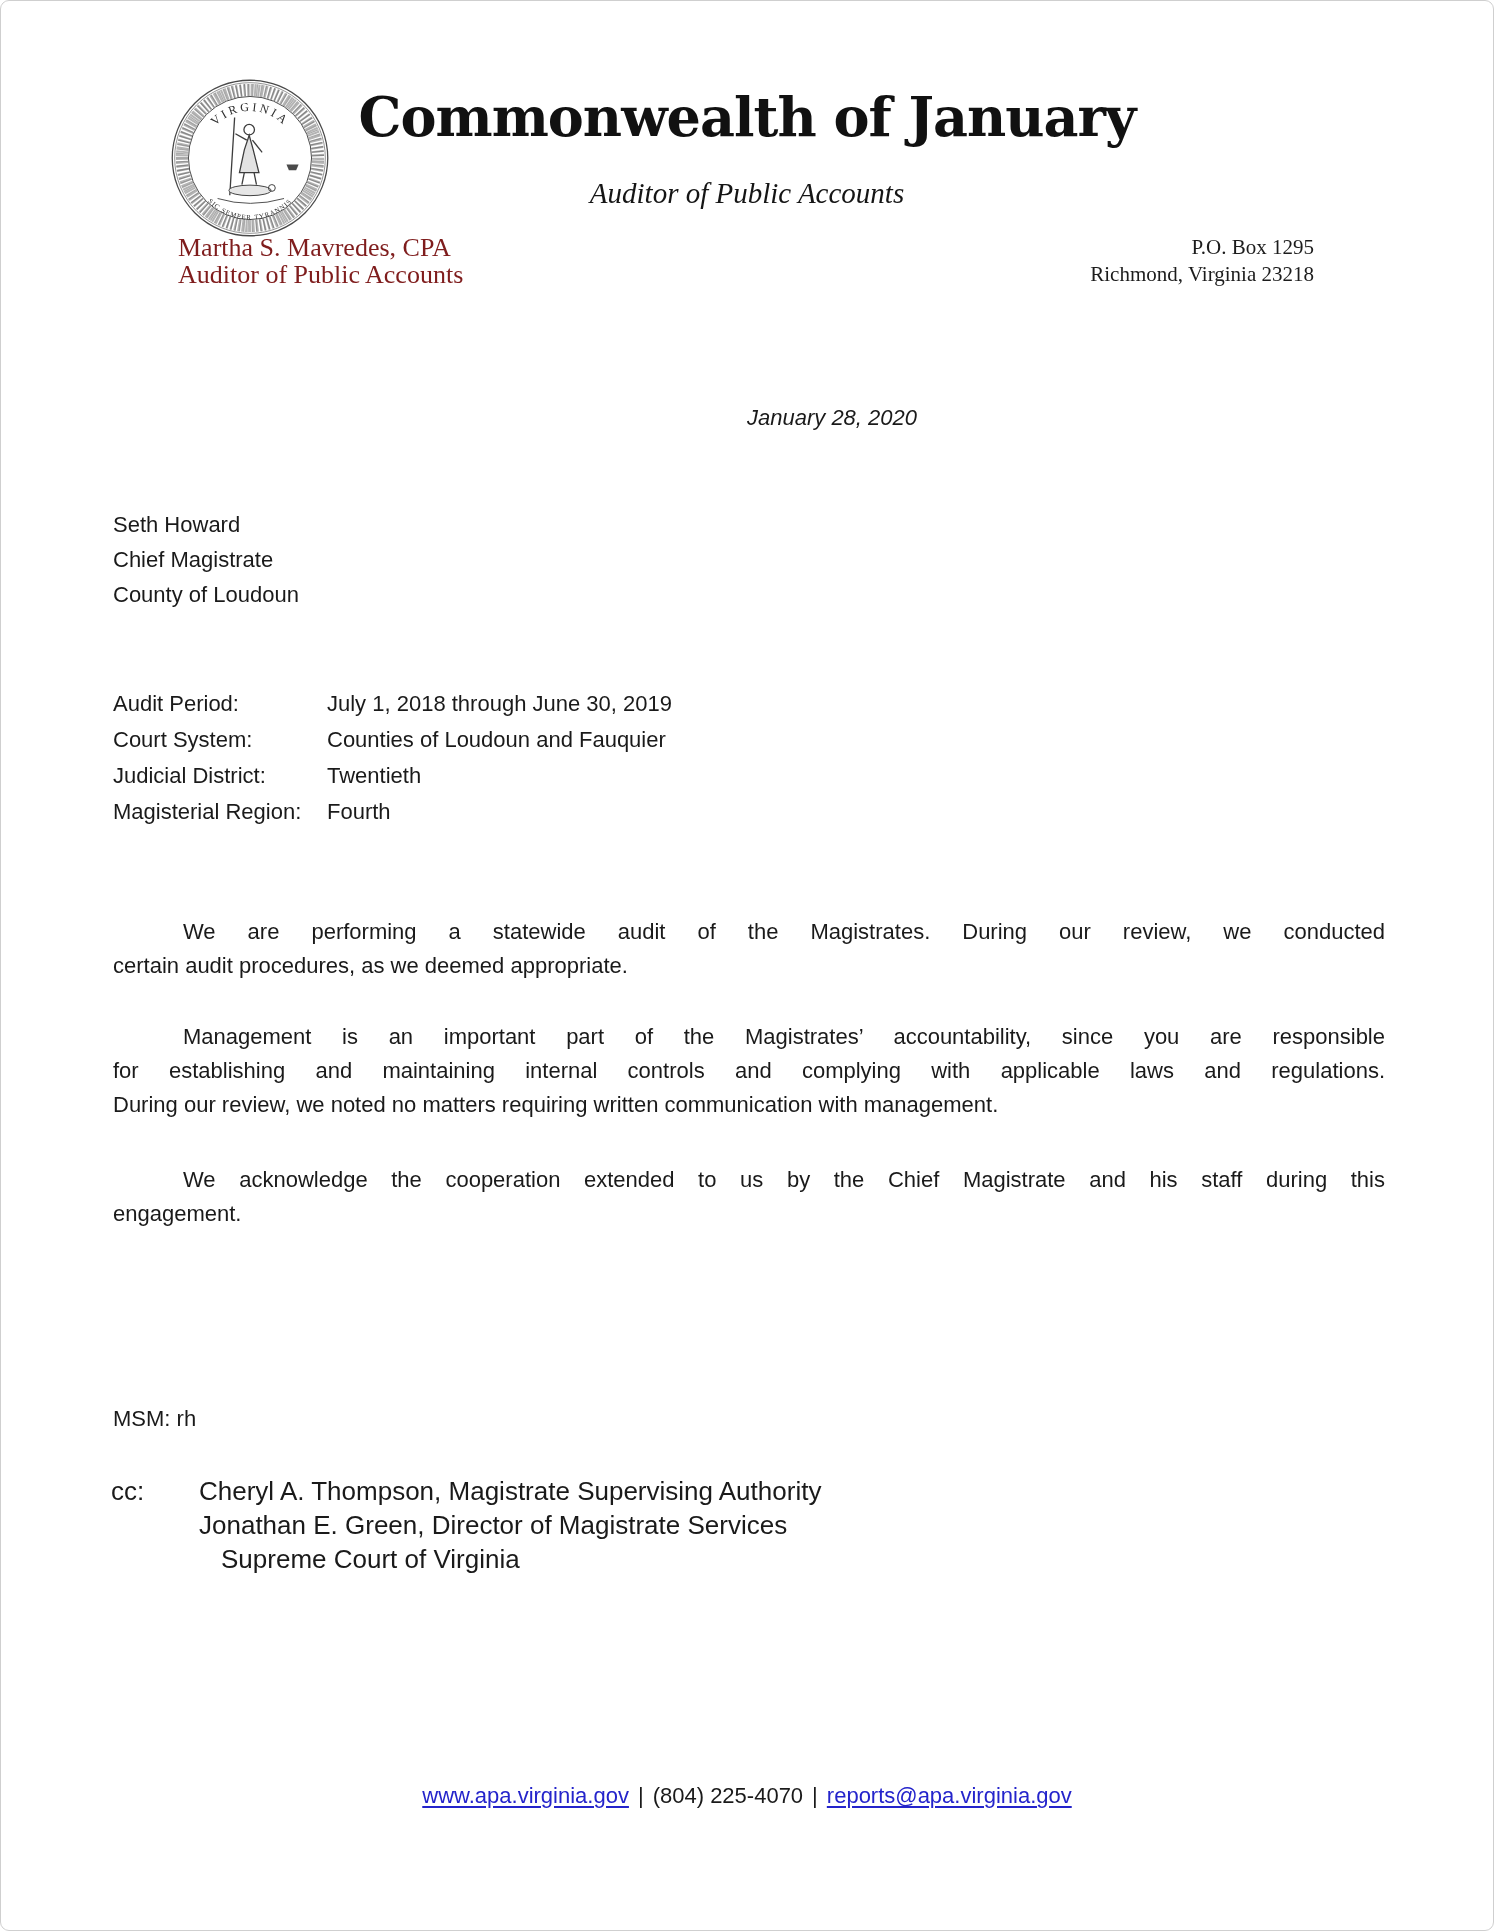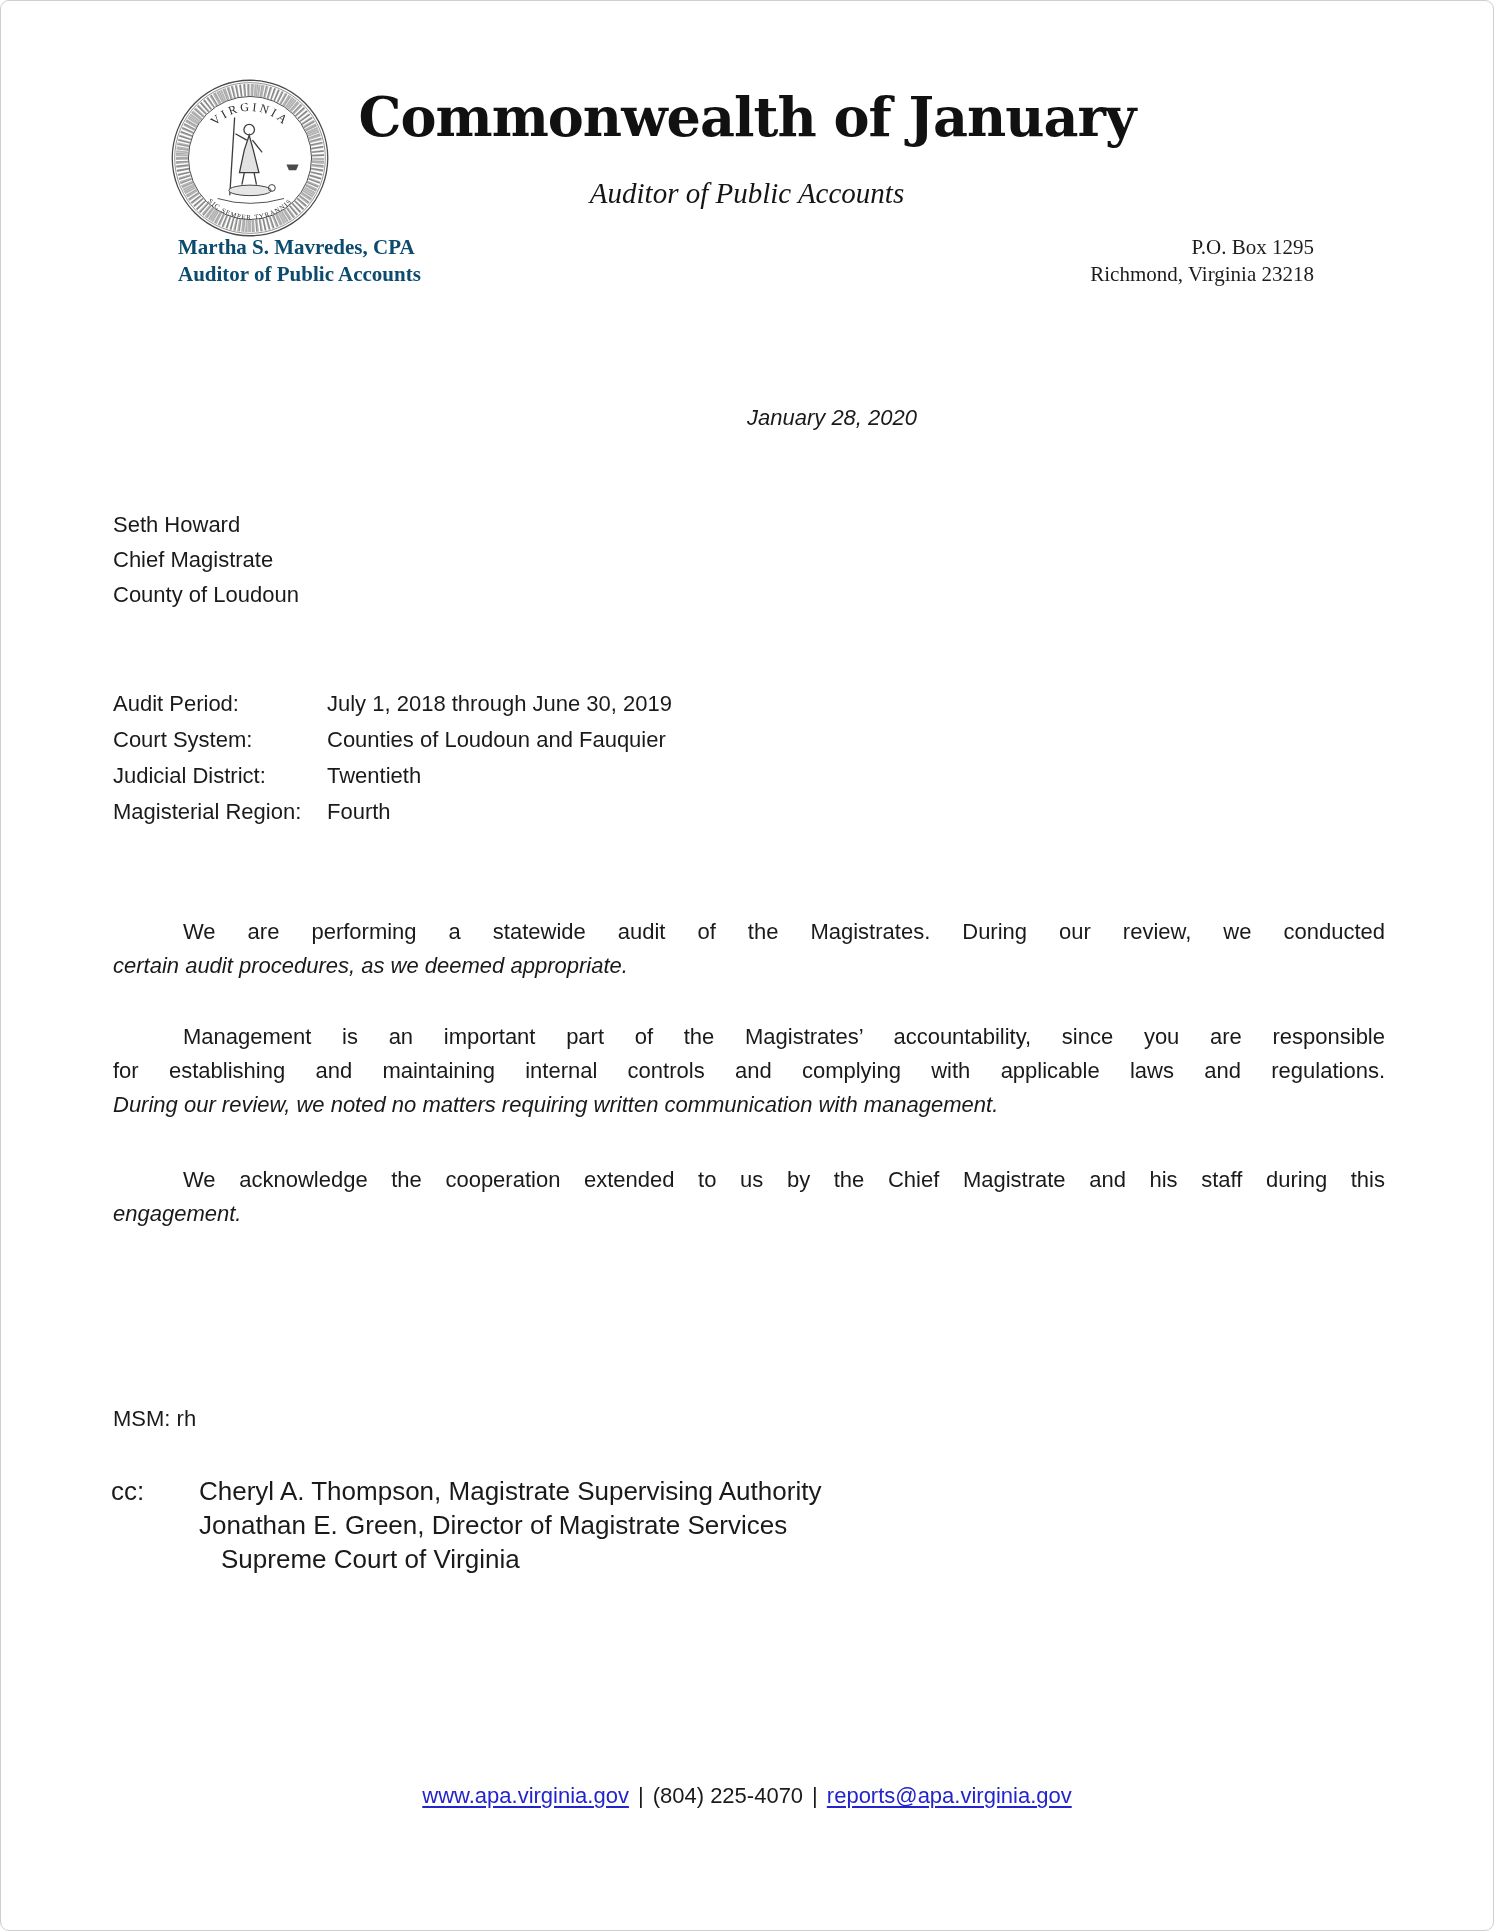--- a/index.html
+++ b/index.html
@@ -36,23 +36,22 @@
     position: absolute; left: 0; right: 0; top: 176px;
     text-align: center;
     font-family: "Liberation Serif", serif;
     font-style: italic;
     font-size: 29px;
     color: #151515;
   }
   .official-block {
     position: absolute; left: 177px; top: 233px;
     font-family: "Liberation Serif", serif;
-    font-size: 21px; line-height: 27px;
-    color: #0c4a6e;
-    font-weight: bold;
+    font-size: 26px; line-height: 27px;
+    color: #7f1d1d;
   }
   .address-block {
     position: absolute; right: 179px; top: 233px;
     text-align: right;
     font-family: "Liberation Serif", serif;
     font-size: 21px; line-height: 27px;
     color: #1c1c1c;
   }
   .date-line {
     position: absolute; left: 746px; top: 399px;
@@ -68,21 +67,21 @@
   }
   .audit-row { display: grid; grid-template-columns: 214px 1fr; }
   .para {
     position: absolute; left: 112px; width: 1272px;
     font-size: 22px; line-height: 34px;
   }
   .p1 { top: 898px; }
   .p2 { top: 1003px; }
   .p3 { top: 1146px; }
   .jline { text-align: justify; text-align-last: justify; }
-  .lline { text-align: left; text-align-last: left; font-style: italic; }
+  .lline { text-align: left; text-align-last: left; }
   .findent { padding-left: 70px; margin-top: 16px; }
   .signature {
     position: absolute; left: 746px; top: 1293px;
     font-size: 22px; line-height: 35px;
   }
   .reference {
     position: absolute; left: 112px; top: 1401px;
     font-size: 22px; line-height: 34px;
   }
   .cc-block {

